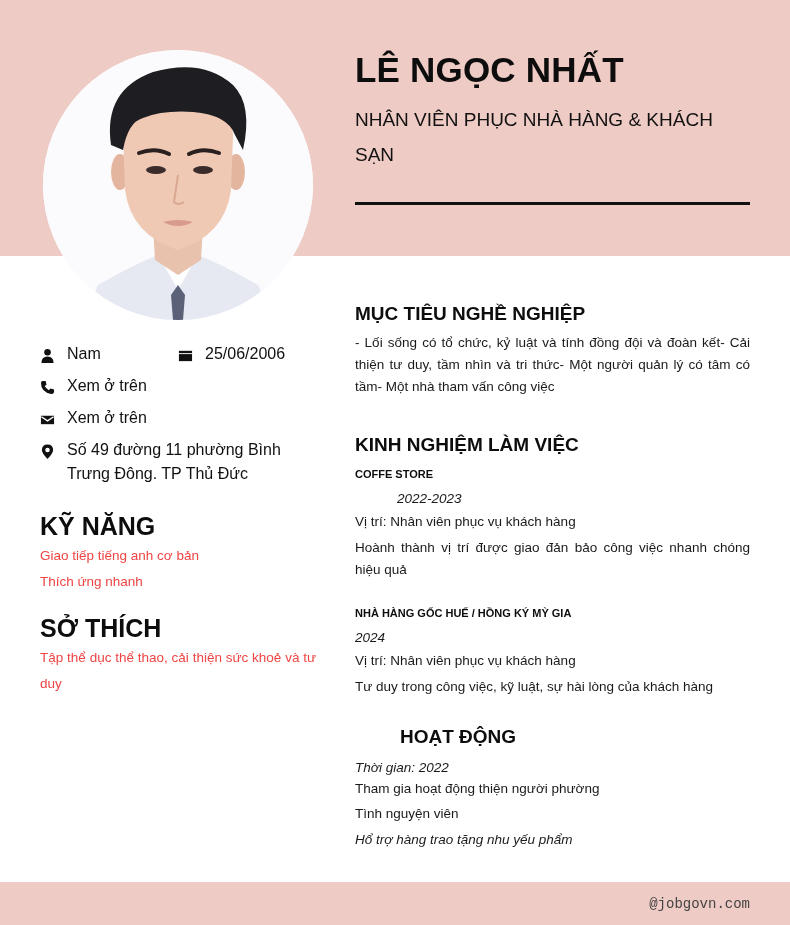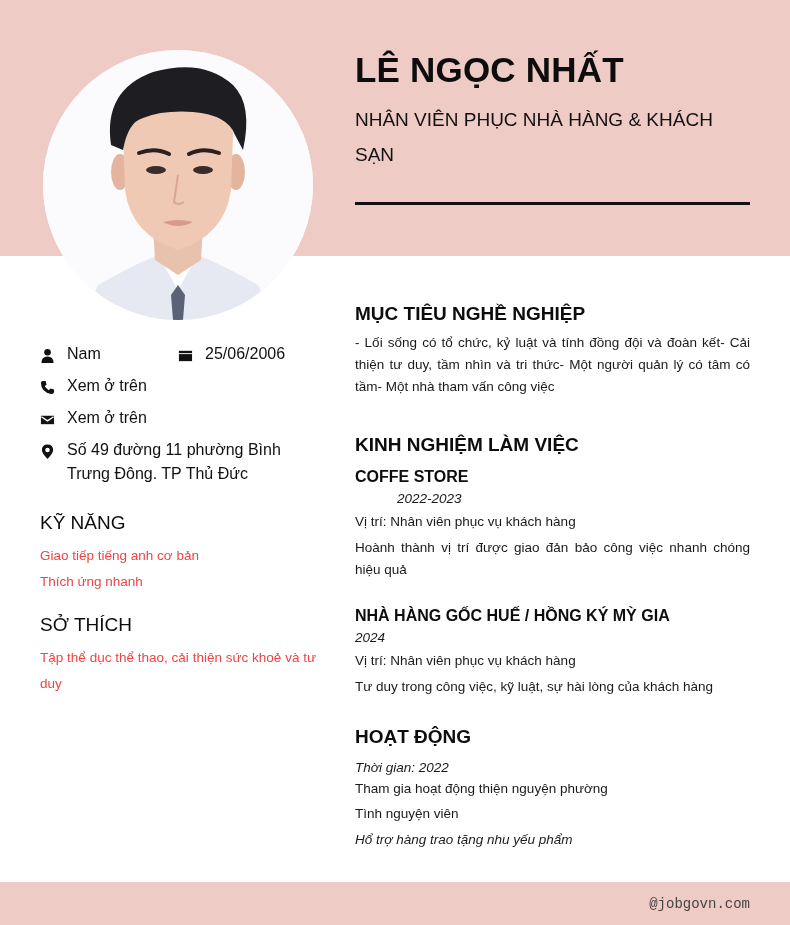--- a/index.html
+++ b/index.html
@@ -14,27 +14,27 @@
   .photo svg { width: 100%; height: 100%; display: block; }
 
   .name { position: absolute; left: 355px; top: 50px; font-size: 35px; font-weight: bold; letter-spacing: 0.2px; color: #0d0d0d; }
   .job-title { position: absolute; left: 355px; top: 102px; width: 395px; font-size: 19px; line-height: 35px; color: #111; }
   .title-rule { position: absolute; left: 355px; top: 202px; width: 395px; height: 3px; background: #111; }
   .info-row { position: absolute; display: flex; align-items: flex-start; }
   .info-icon { width: 15px; height: 16px; margin-right: 12px; margin-top: 2px; display: inline-flex; align-items: center; justify-content: center; }
   .info-icon svg { width: 15px; height: 15px; display: block; }
   .info-text { line-height: 24px; margin-top: -3px; }
 
-  .sec-title-left { position: absolute; left: 40px; font-size: 19px; font-weight: normal; color: #0d0d0d; }
+  .sec-title-left { position: absolute; left: 40px; font-size: 25px; font-weight: bold; color: #0d0d0d; }
   .left-item { position: absolute; left: 40px; width: 276px; font-size: 13.5px; line-height: 26px; color: #ef4444; }
   .justify { text-align: justify; }
 
   .sec-title { position: absolute; left: 355px; font-size: 19px; font-weight: bold; color: #0d0d0d; }
   .r-text { position: absolute; left: 355px; width: 395px; font-size: 13.5px; line-height: 22px; color: #1a1a1a; }
-  .r-bold { position: absolute; left: 355px; font-size: 16px; font-weight: bold; color: #0d0d0d; text-align: right; }
+  .r-bold { position: absolute; left: 355px; font-size: 11px; font-weight: bold; color: #0d0d0d; text-align: right; }
   .r-italic { position: absolute; left: 355px; font-size: 13.5px; font-style: italic; color: #1a1a1a; }
 </style>
 </head>
 <body>
 
 <div class="header-band"></div>
 
 <div class="photo">
   <svg viewBox="0 0 270 270" xmlns="http://www.w3.org/2000/svg">
     <rect width="270" height="270" fill="#fbfbfd"></rect>
@@ -128,21 +128,21 @@
 <div class="r-bold" style="top:468px;">COFFE STORE</div>
 <div class="r-italic" style="top:491px;margin-left:42px;">2022-2023</div>
 <div class="r-text" style="top:511px;">Vị trí: Nhân viên phục vụ khách hàng</div>
 <div class="r-text justify" style="top:537px;">Hoành thành vị trí được giao đản bảo công việc nhanh chóng hiệu quả</div>
 
 <div class="r-bold" style="top:607px;">NHÀ HÀNG GỐC HUẾ / HỒNG KÝ MỲ GIA</div>
 <div class="r-italic" style="top:630px;">2024</div>
 <div class="r-text" style="top:650px;">Vị trí: Nhân viên phục vụ khách hàng</div>
 <div class="r-text" style="top:676px;">Tư duy trong công việc, kỹ luật, sự hài lòng của khách hàng</div>
 
-<div class="sec-title" style="top:726px;">HOẠT ĐỘNG</div>
+<div class="sec-title" style="top:726px;margin-left:45px;">HOẠT ĐỘNG</div>
 <div class="r-italic" style="top:760px;">Thời gian: 2022</div>
-<div class="r-text" style="top:778px;">Tham gia hoạt động thiện nguyện phường</div>
+<div class="r-text" style="top:778px;">Tham gia hoạt động thiện người phường</div>
 <div class="r-text" style="top:803px;">Tình nguyện viên</div>
 <div class="r-text" style="top:829px;font-style:italic;">Hổ trợ hàng trao tặng nhu yếu phẩm</div>
 
 <div class="footer-band">
   <span class="footer-text">@jobgovn.com</span>
 </div>
 
 </body></html>

